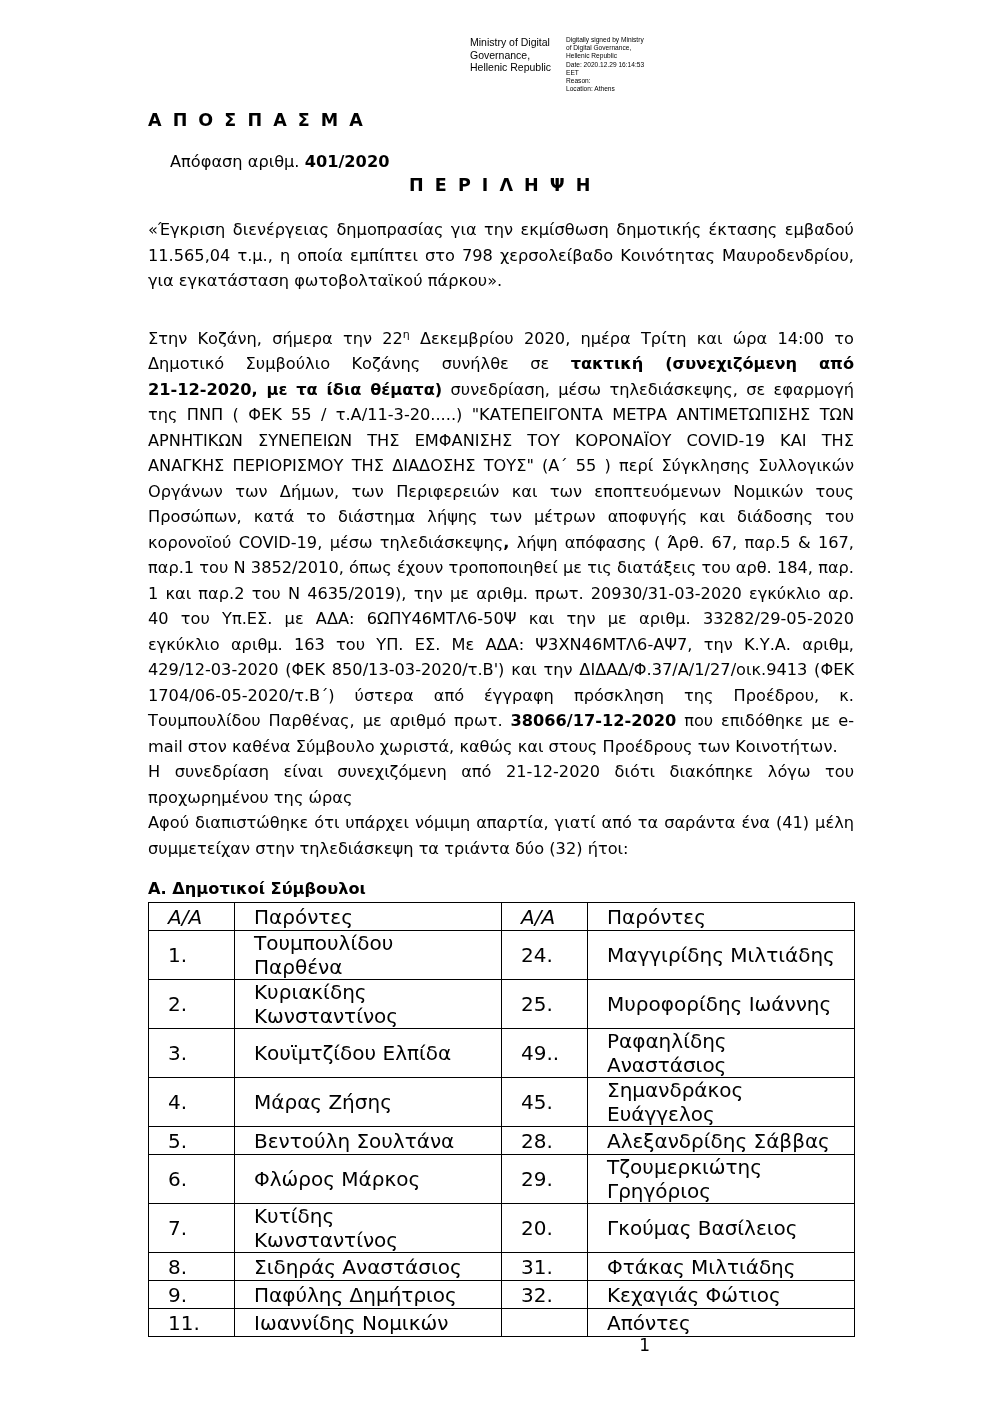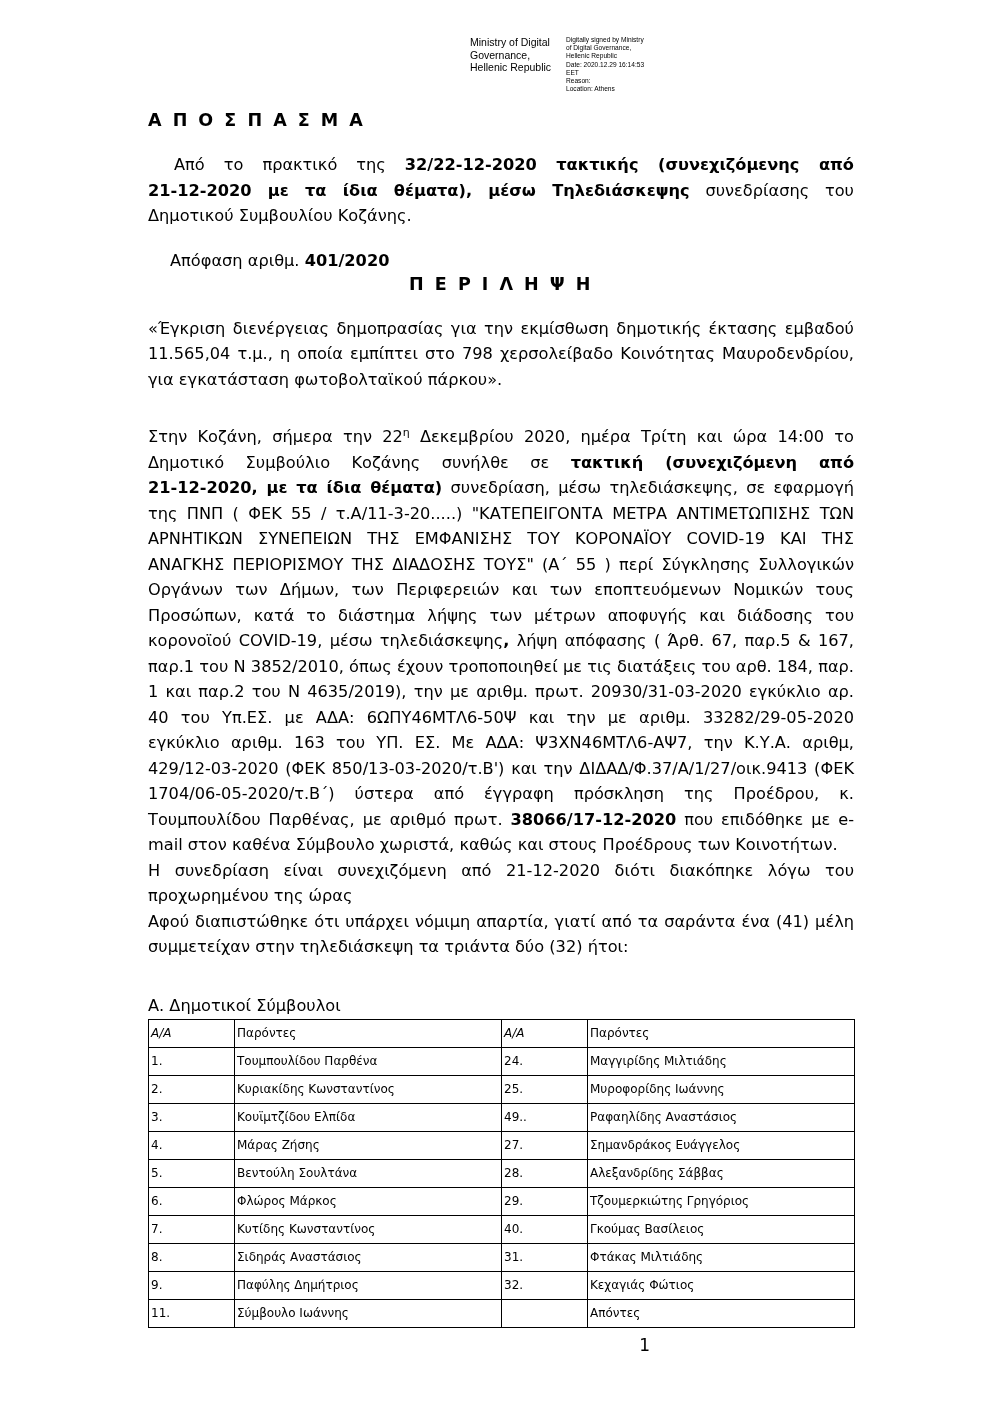--- a/index.html
+++ b/index.html
@@ -87,34 +87,34 @@
   .para-summary {
     margin-bottom: 28px;
   }
   .para-main {
     text-align: justify;
   }
   sup { font-size: 11px; vertical-align: super; }
 
   
   .section-head {
-    font-weight: normal;
+    font-weight: bold;
     font-size: 16.2px;
-    margin: 36px 0 4px 0;
+    margin: 18px 0 4px 0;
   }
   table.members {
     border-collapse: collapse;
     width: 706px;
     table-layout: fixed;
   }
   table.members td, table.members th {
     border: 1px solid #000;
     height: 27px;
-    font-size: 12px;
-    padding: 0 2px;
+    font-size: 20px;
+    padding: 0 19px;
     vertical-align: middle;
     font-weight: normal;
     text-align: left;
   }
   table.members col.c-aa { width: 86px; }
   table.members col.c-name { width: 267px; }
   th.hdr-aa {
     font-style: italic;
     font-weight: bold;
     text-align: left;
@@ -153,21 +153,20 @@
         <div>EET</div>
         <div>Reason:</div>
         <div>Location: Athens</div>
       </div>
   </div>
 
   <div class="content">
 
     <div class="title">Α Π Ο Σ Π Α Σ Μ Α</div>
 
-    <p class="para-intro"><span>Από το πρακτικό της </span><b>32/22‑12‑2020 τακτικής (συνεχιζόμενης από 21‑12‑2020 με τα ίδια θέματα), μέσω Τηλεδιάσκεψης</b><span> συνεδρίασης του Δημοτικού Συμβουλίου Κοζάνης.</span></p>
 
     <div class="decision"><span>Απόφαση αριθμ. </span><b>401/2020</b></div>
 
     <div class="perilipsi">Π Ε Ρ Ι Λ Η Ψ Η</div>
 
     <p class="para-summary">«Έγκριση διενέργειας δημοπρασίας για την εκμίσθωση δημοτικής έκτασης εμβαδού 11.565,04 τ.μ., η οποία εμπίπτει  στο 798 χερσολείβαδο Κοινότητας Μαυροδενδρίου, για εγκατάσταση φωτοβολταϊκού πάρκου».</p>
 
     <p class="para-main"><span>Στην Κοζάνη, σήμερα την 22</span><sup>η</sup><span> Δεκεμβρίου 2020, ημέρα Τρίτη  και ώρα 14:00 το  Δημοτικό  Συμβούλιο Κοζάνης συνήλθε σε </span><b>τακτική (συνεχιζόμενη από 21‑12‑2020, με τα ίδια θέματα)</b><span> συνεδρίαση, μέσω τηλεδιάσκεψης, σε εφαρμογή της ΠΝΠ ( ΦΕΚ 55 / τ.Α/11‑3‑20.....) "ΚΑΤΕΠΕΙΓΟΝΤΑ ΜΕΤΡΑ ΑΝΤΙΜΕΤΩΠΙΣΗΣ ΤΩΝ ΑΡΝΗΤΙΚΩΝ ΣΥΝΕΠΕΙΩΝ ΤΗΣ ΕΜΦΑΝΙΣΗΣ ΤΟΥ ΚΟΡΟΝΑΪΟΥ COVID‑19 ΚΑΙ ΤΗΣ ΑΝΑΓΚΗΣ ΠΕΡΙΟΡΙΣΜΟΥ ΤΗΣ ΔΙΑΔΟΣΗΣ ΤΟΥΣ" (Α΄ 55 ) περί Σύγκλησης Συλλογικών Οργάνων των Δήμων, των Περιφερειών και των εποπτευόμενων Νομικών τους Προσώπων, κατά το διάστημα λήψης των μέτρων αποφυγής και διάδοσης του κορονοϊού COVID‑19, μέσω τηλεδιάσκεψης</span><b>,</b><span> λήψη απόφασης ( Άρθ. 67, παρ.5 &amp; 167, παρ.1 του Ν 3852/2010, όπως έχουν τροποποιηθεί με τις διατάξεις του αρθ. 184, παρ. 1 και παρ.2 του Ν 4635/2019), την με αριθμ. πρωτ. 20930/31‑03‑2020 εγκύκλιο αρ. 40 του Υπ.ΕΣ. με ΑΔΑ: 6ΩΠΥ46ΜΤΛ6‑50Ψ και την με αριθμ. 33282/29‑05‑2020 εγκύκλιο αριθμ. 163 του ΥΠ. ΕΣ. Με ΑΔΑ: Ψ3ΧΝ46ΜΤΛ6‑ΑΨ7, την Κ.Υ.Α.  αριθμ,  429/12‑03‑2020  (ΦΕΚ  850/13‑03‑2020/τ.Β')  και  την ΔΙΔΑΔ/Φ.37/Α/1/27/οικ.9413  (ΦΕΚ  1704/06‑05‑2020/τ.Β΄)  ύστερα  από έγγραφη πρόσκληση της Προέδρου, κ. Τουμπουλίδου Παρθένας, με αριθμό πρωτ. </span><b>38066/17‑12‑2020</b><span> που επιδόθηκε με e-mail  στον καθένα Σύμβουλο χωριστά, καθώς και στους Προέδρους των Κοινοτήτων.</span></p>
 
     <p>Η συνεδρίαση είναι συνεχιζόμενη από 21‑12‑2020 διότι διακόπηκε λόγω του προχωρημένου της ώρας</p>
@@ -205,56 +204,56 @@
         </tr>
         <tr>
           <td>3.</td>
           <td>Κουϊμτζίδου Ελπίδα</td>
           <td>49..</td>
           <td>Ραφαηλίδης Αναστάσιος</td>
         </tr>
         <tr>
           <td>4.</td>
           <td>Μάρας Ζήσης</td>
-          <td>27.</td>
+          <td>45.</td>
           <td>Σημανδράκος Ευάγγελος</td>
         </tr>
         <tr>
           <td>5.</td>
           <td>Βεντούλη Σουλτάνα</td>
           <td>28.</td>
           <td>Αλεξανδρίδης Σάββας</td>
         </tr>
         <tr>
           <td>6.</td>
           <td>Φλώρος Μάρκος</td>
           <td>29.</td>
           <td>Τζουμερκιώτης Γρηγόριος</td>
         </tr>
         <tr>
           <td>7.</td>
           <td>Κυτίδης Κωνσταντίνος</td>
-          <td>40.</td>
+          <td>20.</td>
           <td>Γκούμας Βασίλειος</td>
         </tr>
         <tr>
           <td>8.</td>
           <td>Σιδηράς Αναστάσιος</td>
           <td>31.</td>
           <td>Φτάκας Μιλτιάδης</td>
         </tr>
         <tr>
           <td>9.</td>
           <td>Παφύλης Δημήτριος</td>
           <td>32.</td>
           <td>Κεχαγιάς Φώτιος</td>
         </tr>
         <tr>
           <td>11.</td>
-          <td>Σύμβουλο Ιωάννης</td>
+          <td>Ιωαννίδης Νομικών</td>
           <td></td>
           <td class="cell-absent">Απόντες</td>
         </tr>
       </tbody>
     </table>
 
   </div>
 
   <div class="page-number">1</div>
 </div>

